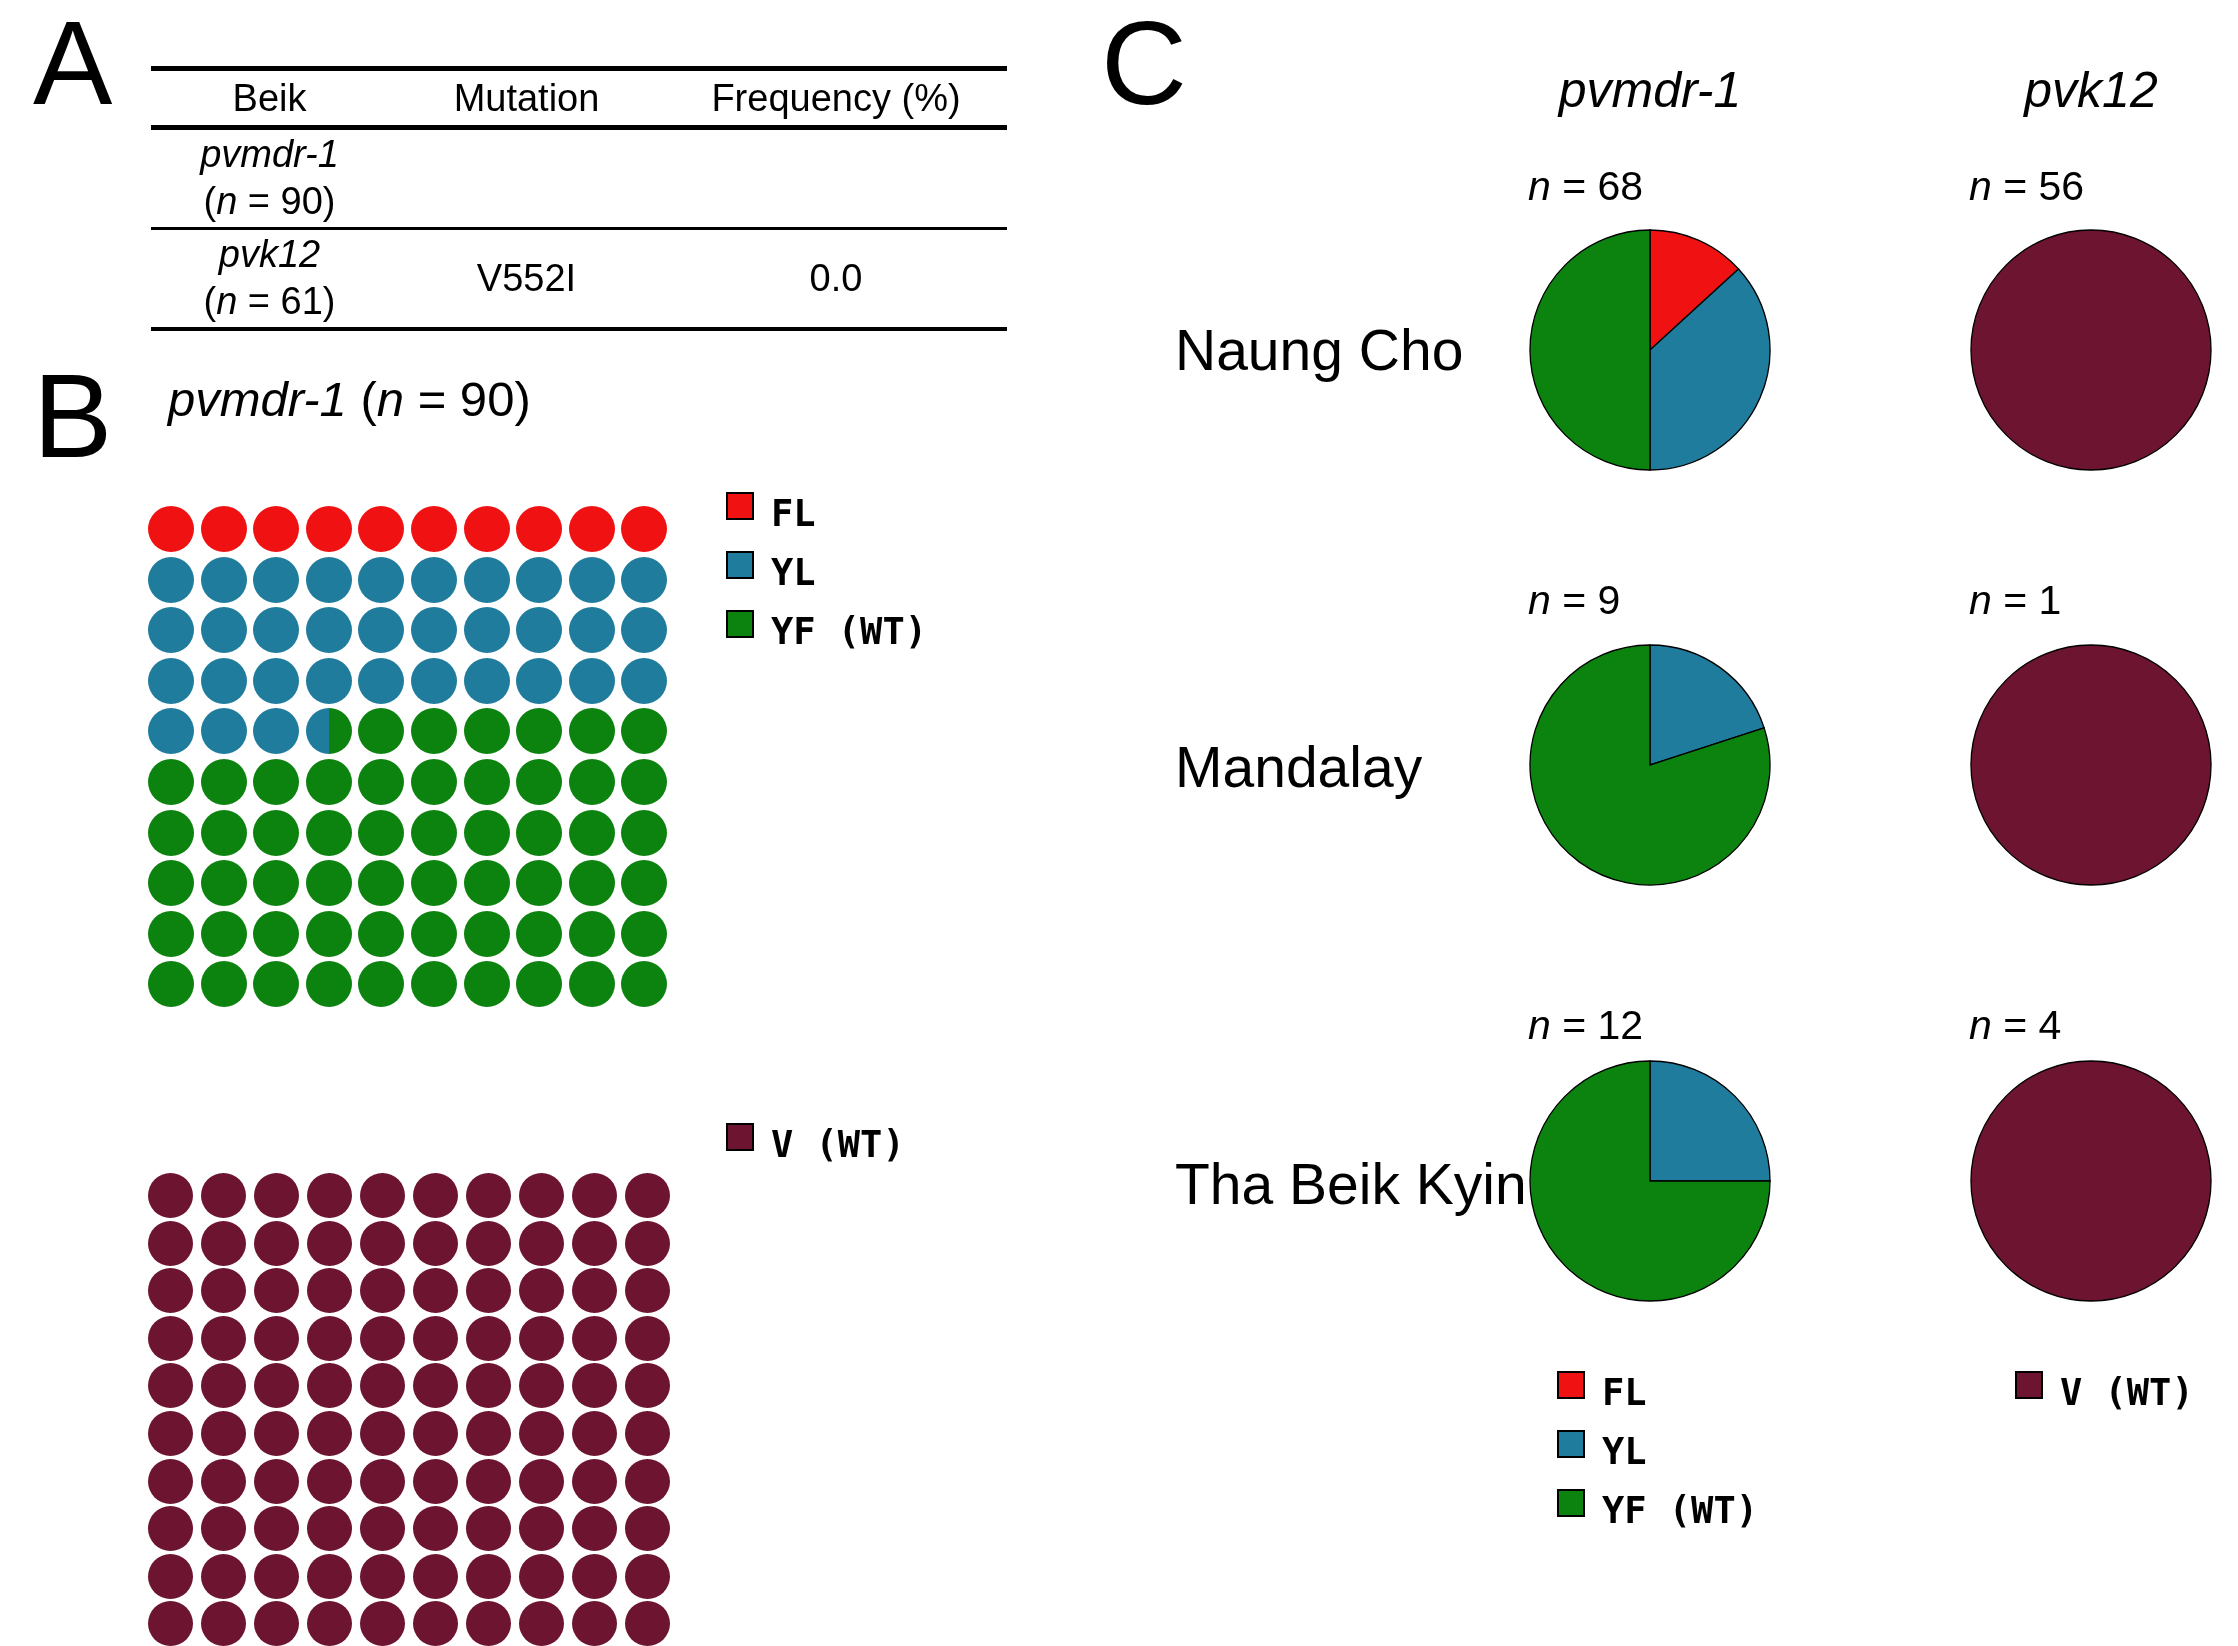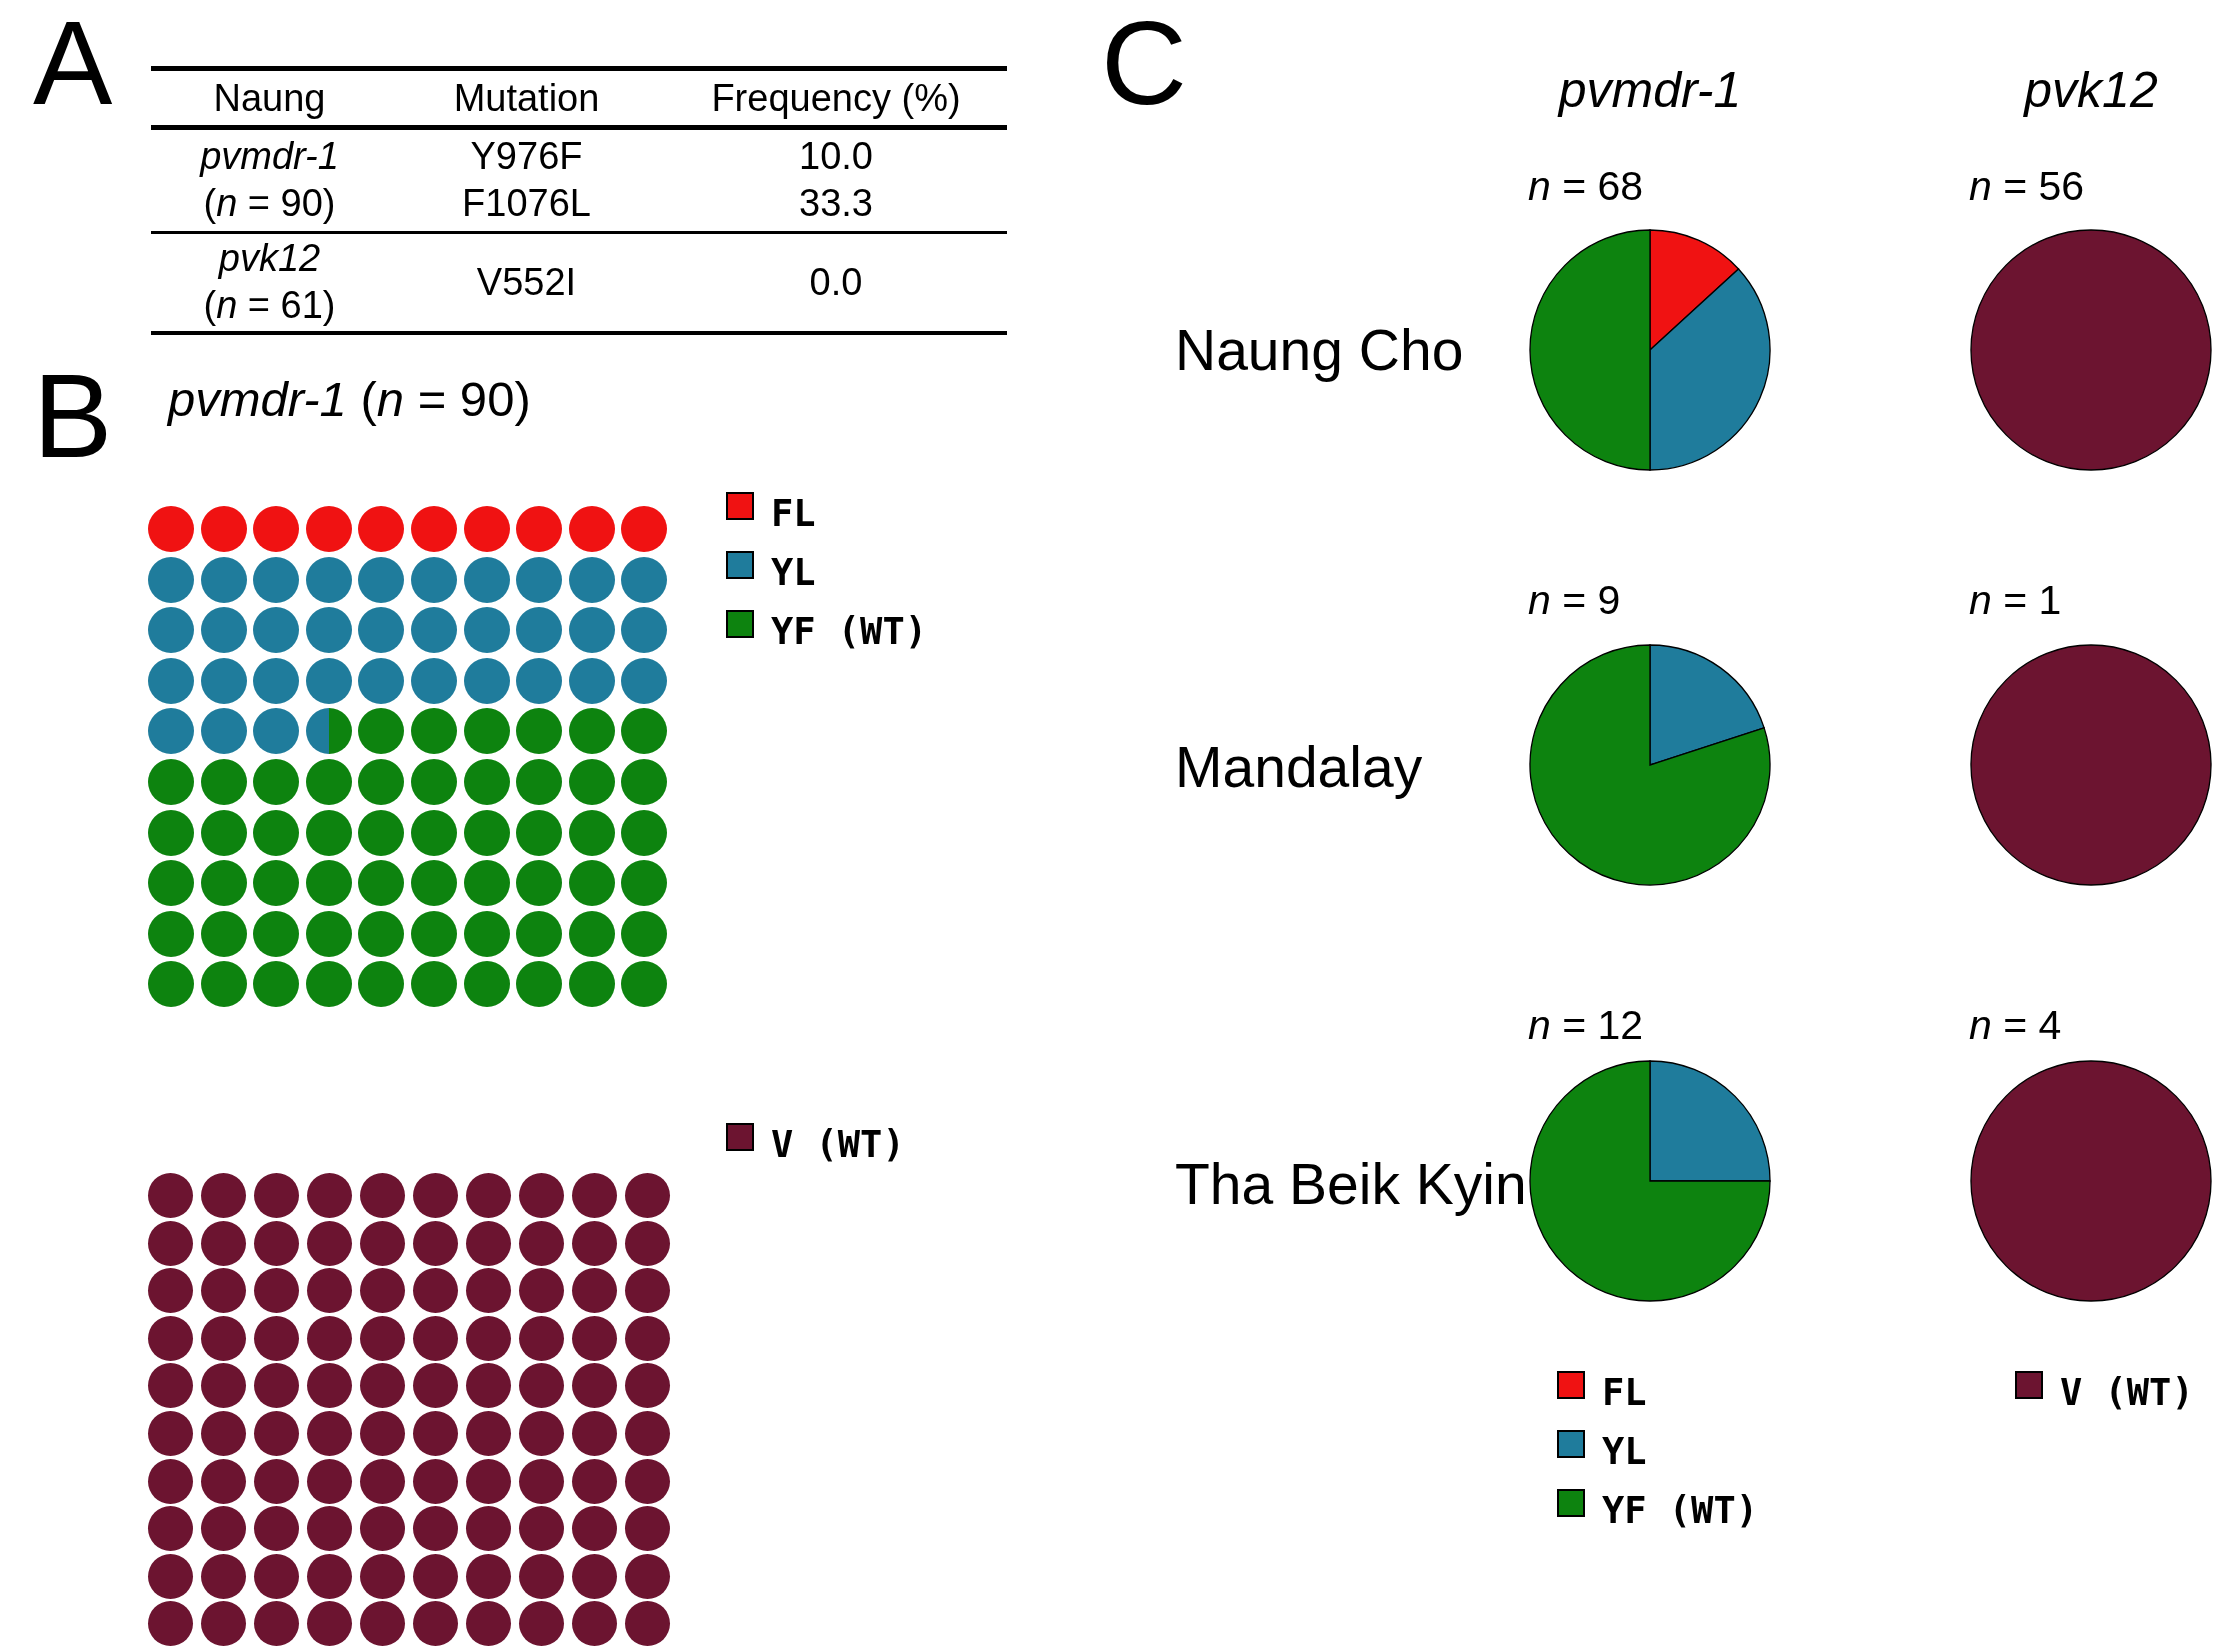--- a/index.html
+++ b/index.html
@@ -47,39 +47,29 @@
 </style>
 </head>
 <body>
 
 <div class="canvas">
 
   <div class="panel-letter" style="left:33px;top:3.3px;">A</div>
 
   <div class="tableA">
     <div class="t-head">
-      <div class="c-gene">Naung</div>
+      <div class="c-gene">Beik</div>
       <div class="c-mut">Mutation</div>
       <div class="c-freq">Frequency (%)</div>
     </div>
 
     <div class="t-group g1">
       <div class="c-gene gene-cell">
         <div><span class="it">pvmdr-1</span></div>
         <div><span>(</span><span class="it">n</span><span> = 90)</span></div>
-      </div>
-      <div class="mut-freq">
-        <div class="sub-row">
-          <div class="c-mut">Y976F</div>
-          <div class="c-freq">10.0</div>
-        </div>
-        <div class="sub-row">
-          <div class="c-mut">F1076L</div>
-          <div class="c-freq">33.3</div>
-        </div>
       </div>
     </div>
 
     <div class="t-group g2">
       <div class="c-gene gene-cell">
         <div><span class="it">pvk12</span></div>
         <div><span>(</span><span class="it">n</span><span> = 61)</span></div>
       </div>
       <div class="c-mut">V552I</div>
       <div class="c-freq">0.0</div>

